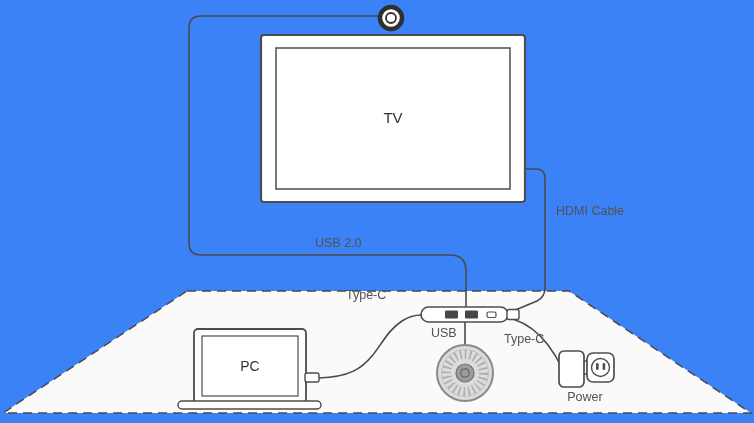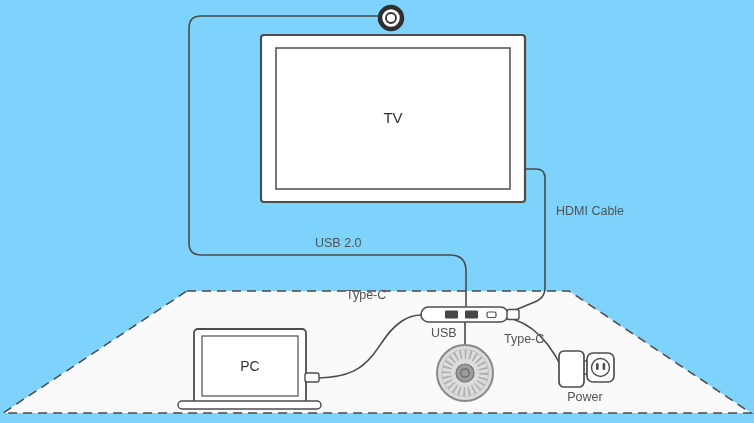--- a/index.html
+++ b/index.html
@@ -1,18 +1,18 @@
 <!DOCTYPE html>
 <html><head>
 <meta charset="utf-8">
 <title>Diagram</title>
 <style>
   html,body{margin:0;padding:0;background:#ffffff;}
   .stage{
-    position:relative;width:754px;height:423px;background:#7dd3fc;
+    position:relative;width:754px;height:423px;background:#3b82f6;
     font-family:"Liberation Sans", sans-serif;overflow:hidden;
   }
   svg{display:block;}
   .cable{fill:none;stroke:#4a4a4a;stroke-width:1.6;stroke-linecap:round;}
   .frame{fill:#ffffff;stroke:#4d4d4d;}
   .thin{stroke-width:1.2;}
   .lbl{font-size:12.5px;fill:#525252;}
   .devlabel{font-size:15px;fill:#333333;text-anchor:middle;}
   .pclabel{font-size:14px;fill:#333333;text-anchor:middle;}
 </style>

